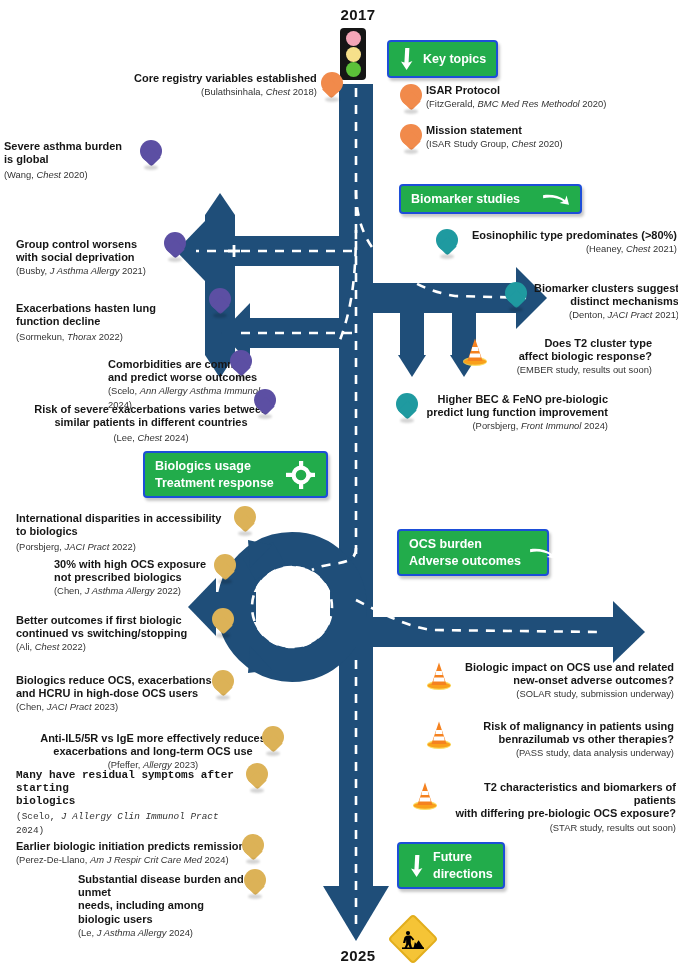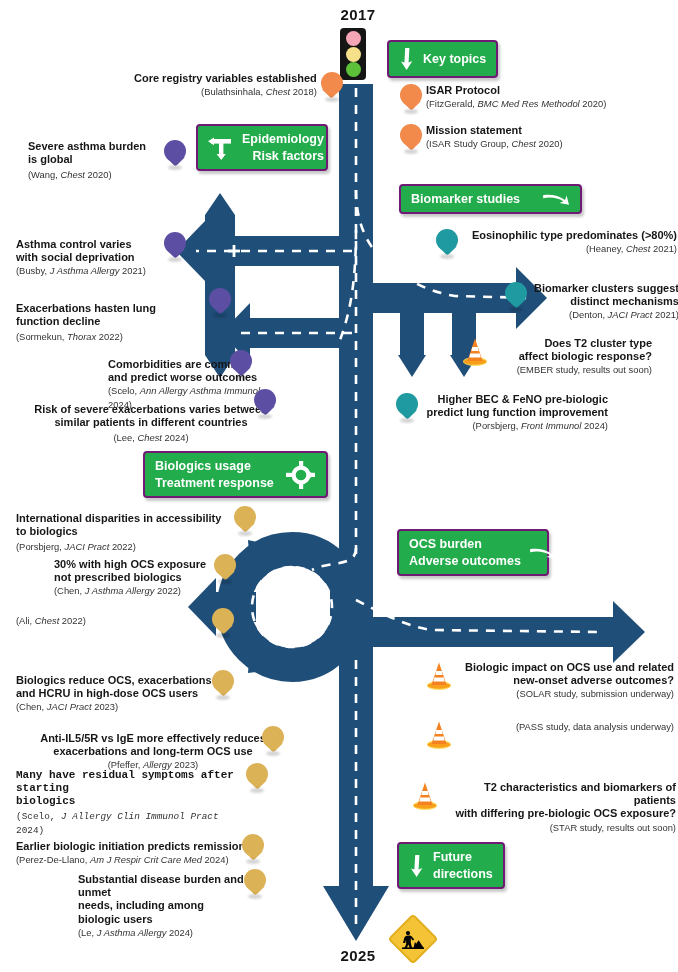--- a/index.html
+++ b/index.html
@@ -62,21 +62,21 @@
     border: 2px solid #e2ae1d;
     transform: rotate(45deg);
     border-radius: 4px;
   }
   .roadworks svg { position: absolute; left: 8px; top: 9px; }
 
   
   .guide-sign {
     position: absolute;
     background: #22ac4b;
-    border: 2px solid #701a75;
+    border: 2px solid #1d4ed8;
     border-radius: 4px;
     box-shadow: 2px 3px 3px rgba(0,0,0,.22);
     color: #ffffff;
     font-weight: bold;
     display: flex;
     align-items: center;
     padding: 6px 10px;
     gap: 8px;
   }
   .guide-sign .gs-lines { display: flex; flex-direction: column; gap: 3px; }
@@ -253,34 +253,20 @@
     <span class="gs-icon">
       <svg width="16" height="22" viewBox="0 0 16 22">
         <path fill="#fff" d="M6.2 0 L10.4 0 L9.6 14.5 L13.4 13 L7.6 22 L2 13.6 L5.4 14.6 Z"></path>
       </svg>
     </span>
     <span class="gs-lines">
       <span class="gs-line">Key topics</span>
     </span>
   </div>
 
-  <div class="guide-sign gs-right" id="sign-epi">
-    <span class="gs-icon">
-      <svg width="26" height="28" viewBox="0 0 26 28">
-        <rect fill="#fff" x="3" y="5" width="20" height="4.6"></rect>
-        <polygon fill="#fff" points="0,7.3 6,3.4 6,11.2"></polygon>
-        <rect fill="#fff" x="11" y="7" width="4.4" height="14"></rect>
-        <polygon fill="#fff" points="13.2,26 8.6,20 17.8,20"></polygon>
-      </svg>
-    </span>
-    <span class="gs-lines" style="flex:1">
-      <span class="gs-line">Epidemiology</span>
-      <span class="gs-line">Risk factors</span>
-    </span>
-  </div>
 
   <div class="guide-sign" id="sign-biomarker">
     <span class="gs-lines">
       <span class="gs-line">Biomarker studies</span>
     </span>
     <span class="gs-icon" style="margin-left:14px">
       <svg width="28" height="14" viewBox="0 0 28 14">
         <path fill="#fff" d="M1 3.2 C9 2 17 3.6 23 8 L24.6 3.4 L27 12.8 L17.6 11 L21.4 9.2 C15.6 5.6 8.4 4.6 1.2 6.2 Z"></path>
       </svg>
     </span>
@@ -356,37 +342,37 @@
         <span class="head"></span>
         <span class="tip"></span>
         <span class="shadow"></span>
       </span>
     <span class="txt">
       <span class="ttl">Mission statement</span>
       <span class="cit"><span>(ISAR Study Group, </span><i>Chest</i><span> 2020)</span></span>
     </span>
   </div>
 
-  <div class="entry left-text" style="left:28px; top:140px; width:158px;">
+  <div class="entry left-text" style="left:4px; top:140px; width:158px;">
     <span class="txt" style="flex:1; text-align:left">
       <span class="ttl" style="white-space:pre-line">Severe asthma burden
 is global</span>
       <span class="cit" style="display:inline"><span>(Wang, </span><i>Chest</i><span> 2020)</span></span>
     </span>
     <span class="pin purple" style="margin-left:4px">
         <span class="head"></span>
         <span class="tip"></span>
         <span class="shadow"></span>
       </span>
   </div>
 
 
   <div class="entry left-text" style="left:16px; top:238px; width:170px;">
     <span class="txt" style="flex:1; text-align:left">
-      <span class="ttl" style="white-space:pre-line">Asthma control varies
+      <span class="ttl" style="white-space:pre-line">Group control worsens
 with social deprivation</span>
       <span class="cit"><span>(Busby, </span><i>J Asthma Allergy</i><span> 2021)</span></span>
     </span>
     <span class="pin purple" style="margin-left:-28px; margin-top:-6px">
         <span class="head"></span>
         <span class="tip"></span>
         <span class="shadow"></span>
       </span>
   </div>
 
@@ -506,20 +492,22 @@
     </span>
     <span class="pin gold" style="margin-left:-24px; margin-top:-4px">
         <span class="head"></span>
         <span class="tip"></span>
         <span class="shadow"></span>
       </span>
   </div>
 
   <div class="entry left-text" style="left:16px; top:614px; width:218px;">
     <span class="txt" style="flex:1; text-align:left">
+      <span class="ttl" style="white-space:pre-line">Better outcomes if first biologic
+continued vs switching/stopping</span>
       <span class="cit"><span>(Ali, </span><i>Chest</i><span> 2022)</span></span>
     </span>
     <span class="pin gold" style="margin-left:-18px; margin-top:-6px">
         <span class="head"></span>
         <span class="tip"></span>
         <span class="shadow"></span>
       </span>
   </div>
 
   <div class="entry left-text" style="left:16px; top:674px; width:218px;">
@@ -607,20 +595,22 @@
     <span class="cone">
       <span class="glow"></span>
       <svg width="26" height="28" viewBox="0 0 26 28">
         <ellipse cx="13" cy="24.6" rx="11.5" ry="3.1" fill="#f9a01b"></ellipse>
         <path d="M13 1.6 L20.6 24 H5.4 Z" fill="#f58220"></path>
         <path d="M10.2 10 H15.8 L16.6 14 H9.4 Z" fill="#ffffff"></path>
         <path d="M8.2 16.6 H17.8 L18.7 20.6 H7.3 Z" fill="#ffffff"></path>
       </svg>
     </span>
     <span class="txt" style="text-align:right; width:218px">
+      <span class="ttl" style="white-space:pre-line">Risk of malignancy in patients using
+benrazilumab vs other therapies?</span>
       <span class="cit">(PASS study, data analysis  underway)</span>
     </span>
   </div>
 
   <div class="entry right-text" style="left:412px; top:781px;">
     <span class="cone">
       <span class="glow"></span>
       <svg width="26" height="28" viewBox="0 0 26 28">
         <ellipse cx="13" cy="24.6" rx="11.5" ry="3.1" fill="#f9a01b"></ellipse>
         <path d="M13 1.6 L20.6 24 H5.4 Z" fill="#f58220"></path>

